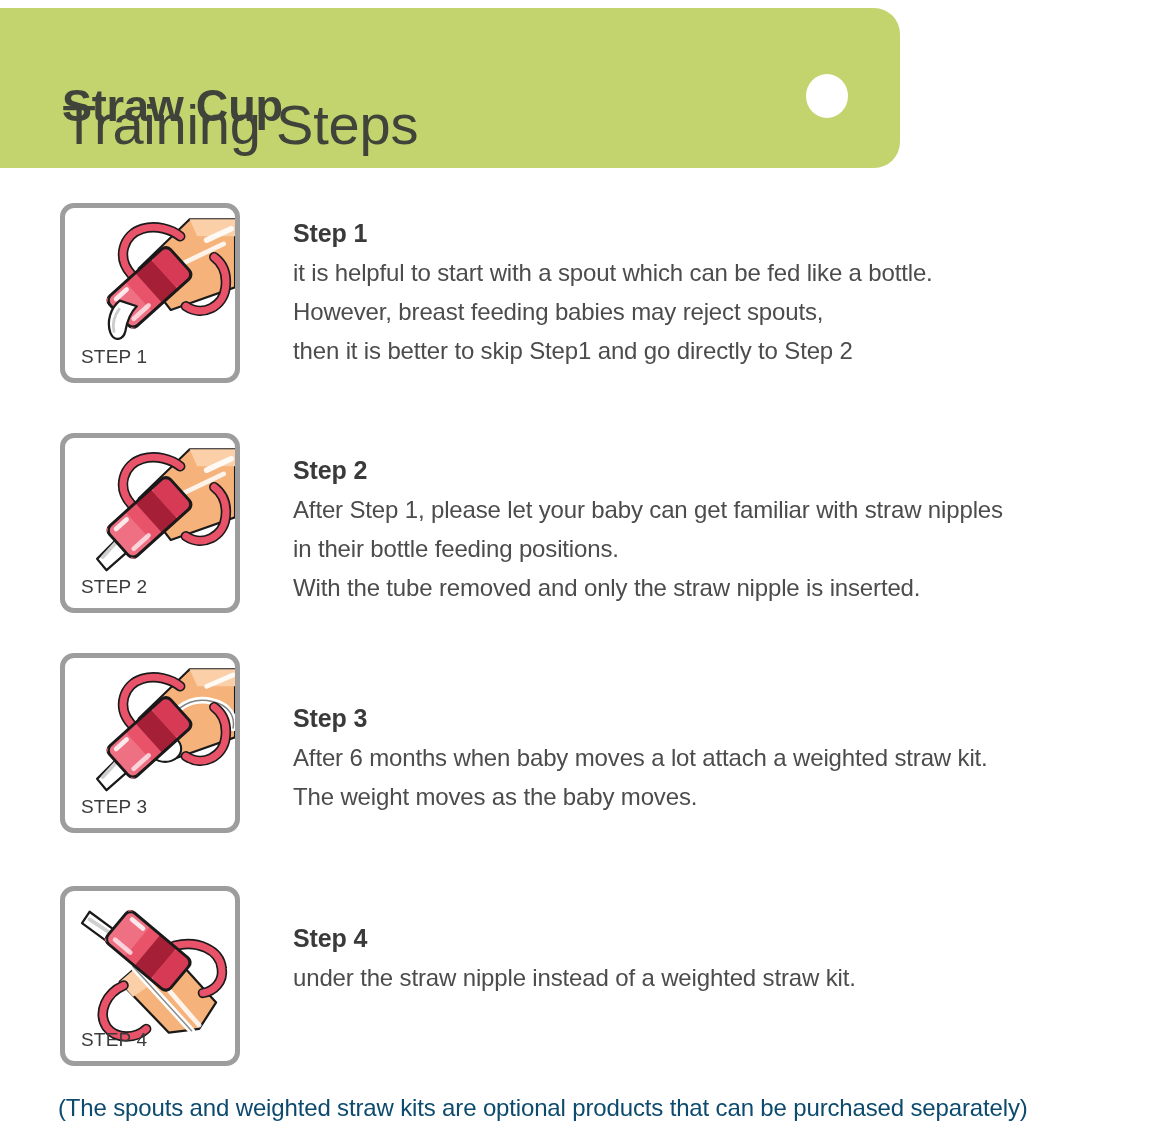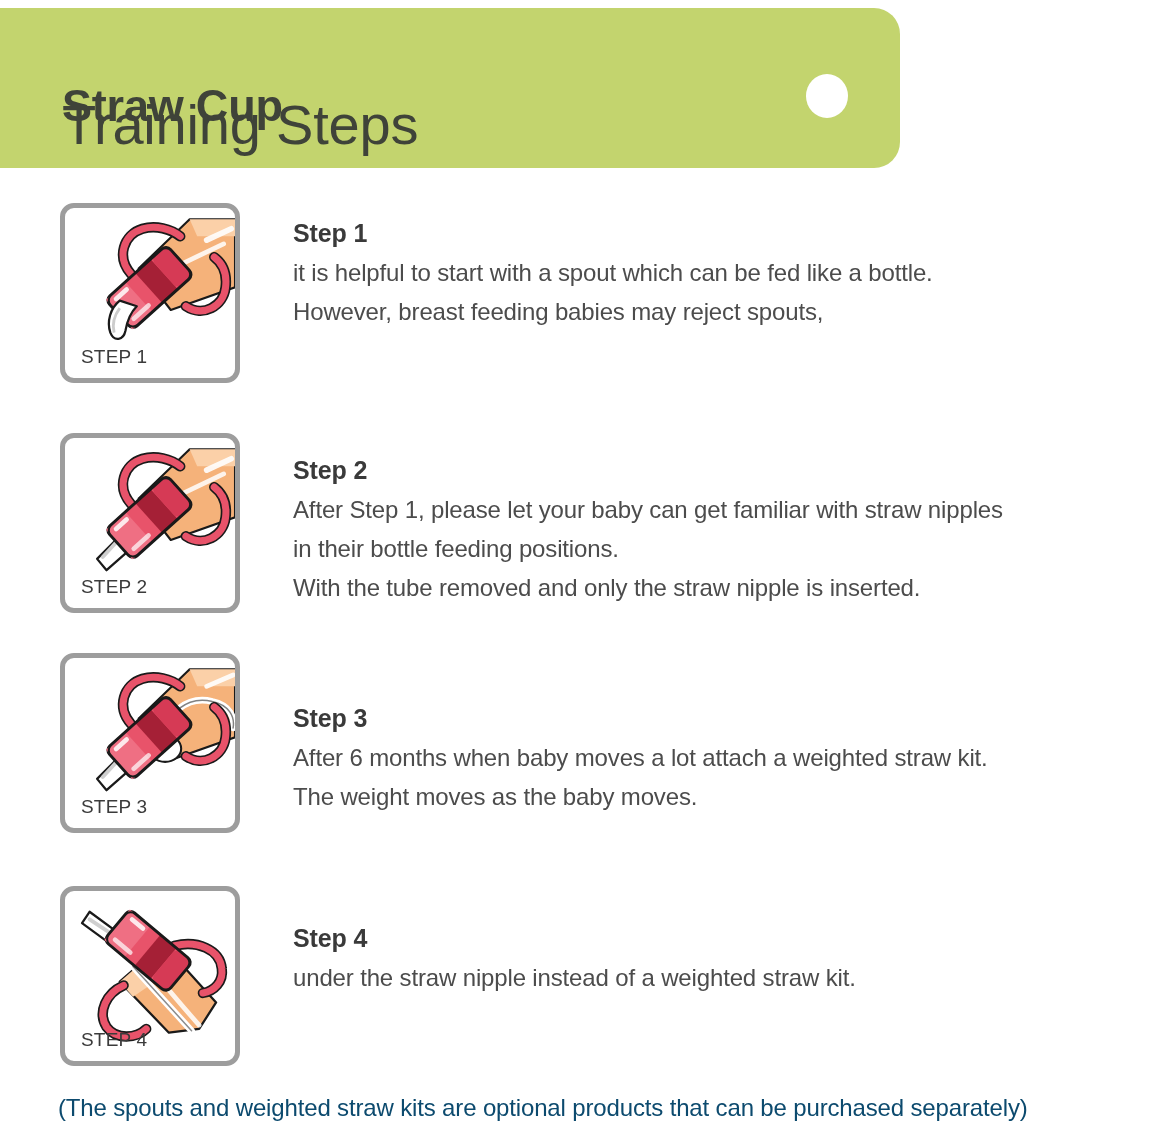--- a/index.html
+++ b/index.html
@@ -177,20 +177,21 @@
 
       <path d="M58 98 C48 106 44 120 48 132 C52 142 62 140 64 130 C66 118 70 110 76 104 Z" fill="#ffffff" stroke="#1a1a1a" stroke-width="2.4" stroke-linejoin="round"></path>
       <path d="M58 106 C52 114 50 124 52 132" stroke="#cccccc" stroke-width="3" fill="none"></path>
     </svg>
     <div class="icon-caption">STEP 1</div>
   </div>
   <div class="step-text">
     <div class="step-heading">Step 1</div>
     <div class="step-line">it is helpful to start with a spout which can be fed like a bottle.</div>
     <div class="step-line">However, breast feeding babies may reject spouts,</div>
+    <div class="step-line">then it is better to skip Step1 and go directly to Step 2</div>
   </div>
 </div>
 
 <div class="step-row r2">
   <div class="icon-box">
     <svg viewBox="0 0 180 180">
       <path d="M78 64 L132 12 L180 12 L180 84 L112 108 Z" fill="#f5b27a" stroke="#1a1a1a" stroke-width="2.2" stroke-linejoin="round"></path>
       <path d="M132 12 L180 12 L180 30 L140 30 Z" fill="#fbd0a8" stroke="none"></path>
       <path d="M150 34 L176 22" stroke="#ffffff" stroke-width="6" stroke-linecap="round" opacity="0.9"></path>
       <path d="M126 58 L168 38" stroke="#ffffff" stroke-width="5" stroke-linecap="round" opacity="0.85"></path>

